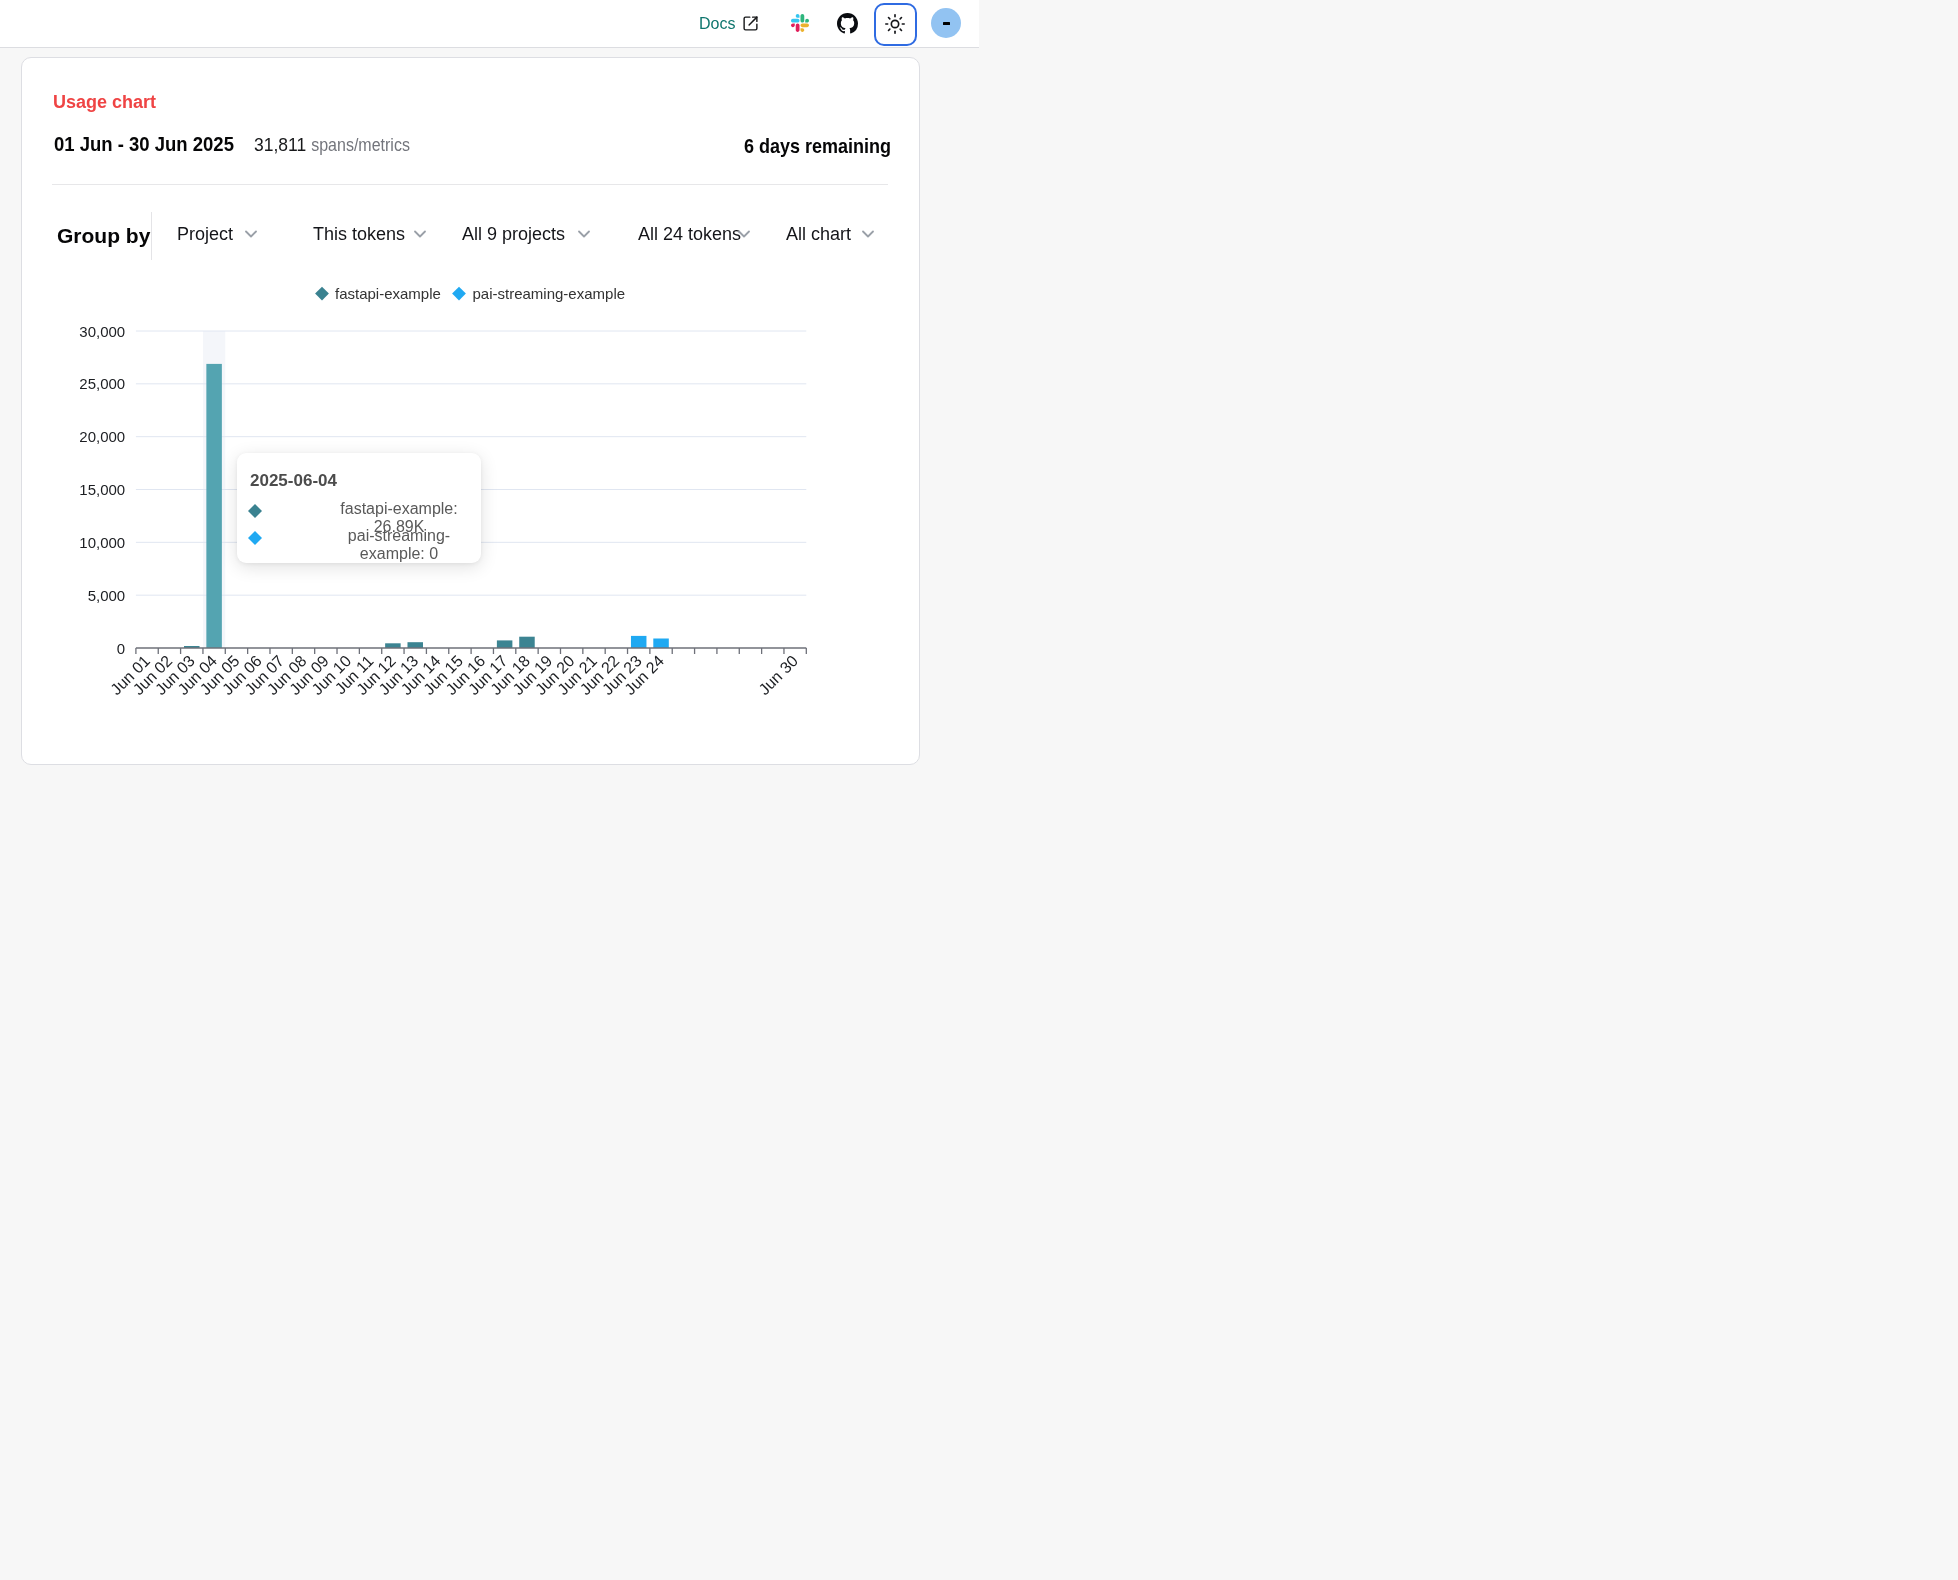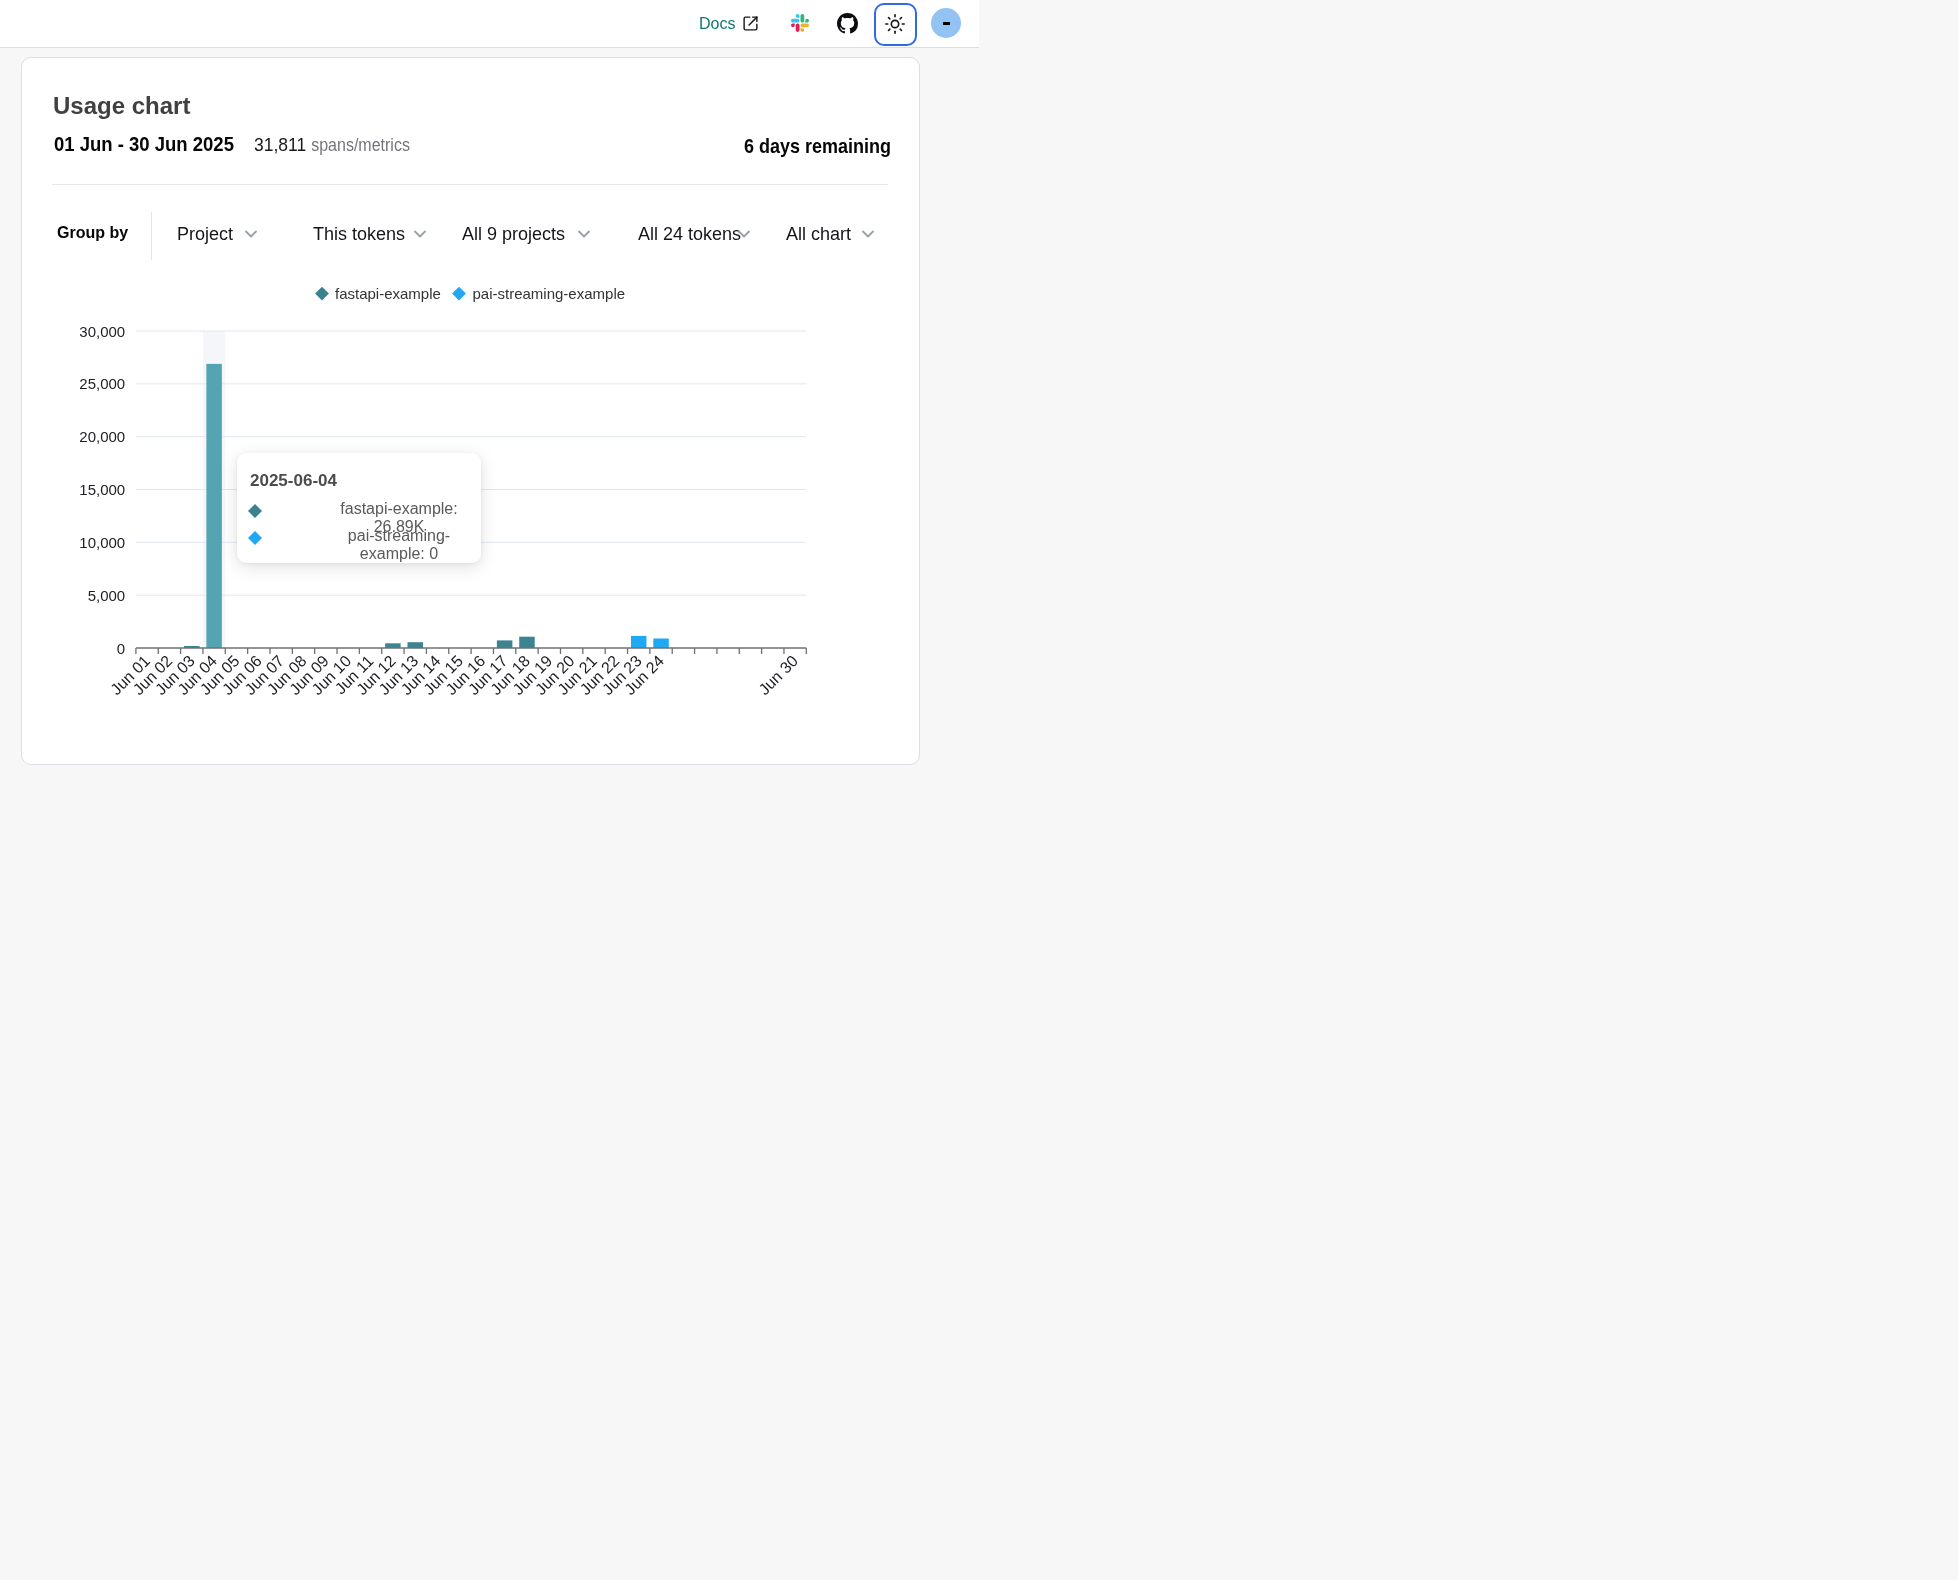--- a/index.html
+++ b/index.html
@@ -8,28 +8,28 @@
   .header { position:absolute; left:0; top:0; width:979px; height:48px; background:#fff; border-bottom:1px solid #dcdde1; }
   .docs { position:absolute; left:699px; top:15px; font-size:16px; color:#0f766e; }
   .ext { position:absolute; left:742px; top:15px; }
   .slack { position:absolute; left:791px; top:14px; }
   .gh { position:absolute; left:837px; top:13px; }
   .sunbtn { position:absolute; left:873.5px; top:2.5px; width:43px; height:43px; border:2px solid #2f6be2; border-radius:10px; background:#fff; }
   .sun { position:absolute; left:8.5px; top:8.5px; }
   .avatar { position:absolute; left:931px; top:8px; width:30px; height:30px; border-radius:50%; background:#92c3f2; }
   .dash { position:absolute; left:12px; top:14px; width:7px; height:2.6px; background:#000; border-radius:0.5px; }
   .card { position:absolute; left:21px; top:57px; width:899px; height:708px; background:#fff; border:1px solid #dddee3; border-radius:10px; }
-  .title { position:absolute; left:31px; top:34px; font-size:24px; font-weight:700; color:#404040; line-height:1.2; }
+  .title { position:absolute; left:31px; top:34px; font-size:18px; font-weight:700; color:#ef4444; line-height:1.2; }
   .meta { position:absolute; left:32px; top:77px; line-height:20px; transform:scaleY(1.09); transform-origin:left center; }
   .meta .d { font-size:18.5px; font-weight:700; color:#060607; }
   .meta .n { font-size:17.5px; color:#17181a; margin-left:20px; }
   .meta .s { font-size:16px; color:#73757c; margin-left:5px; }
   .remain { position:absolute; right:28px; top:78px; font-size:18px; font-weight:700; color:#060607; line-height:20px; transform:scaleY(1.09); transform-origin:right center; }
   .divider { position:absolute; left:30px; right:31px; top:126px; height:1px; background:#e7e7e9; }
-  .groupby { position:absolute; left:35px; top:164.5px; font-size:16px; font-weight:700; color:#060607; line-height:1.2; }
+  .groupby { position:absolute; left:35px; top:164.5px; font-size:21px; font-weight:700; color:#060607; line-height:1.2; }
   .vdiv { position:absolute; left:129px; top:154px; width:1px; height:48px; background:#e4e4e7; }
   .fitem { position:absolute; top:165.5px; font-size:18px; color:#141519; line-height:1.2; }
   .chev { position:absolute; top:166px; }
   .chart { position:absolute; left:0px; top:218.5px; }
   .tooltip { position:absolute; left:215px; top:395px; width:244px; height:110px; background:#fff; border-radius:9px;
              box-shadow:0 4px 18px rgba(0,0,0,0.12), 0 1px 4px rgba(0,0,0,0.06);text-align:center; }
   .tt-title { position:absolute; left:13px; top:18px; font-size:17px; font-weight:700; color:#4c4c4c; }
   .tt-row { position:absolute; left:32px; font-size:16px; color:#595959;margin-left:48px; }
 </style>
 </head>

